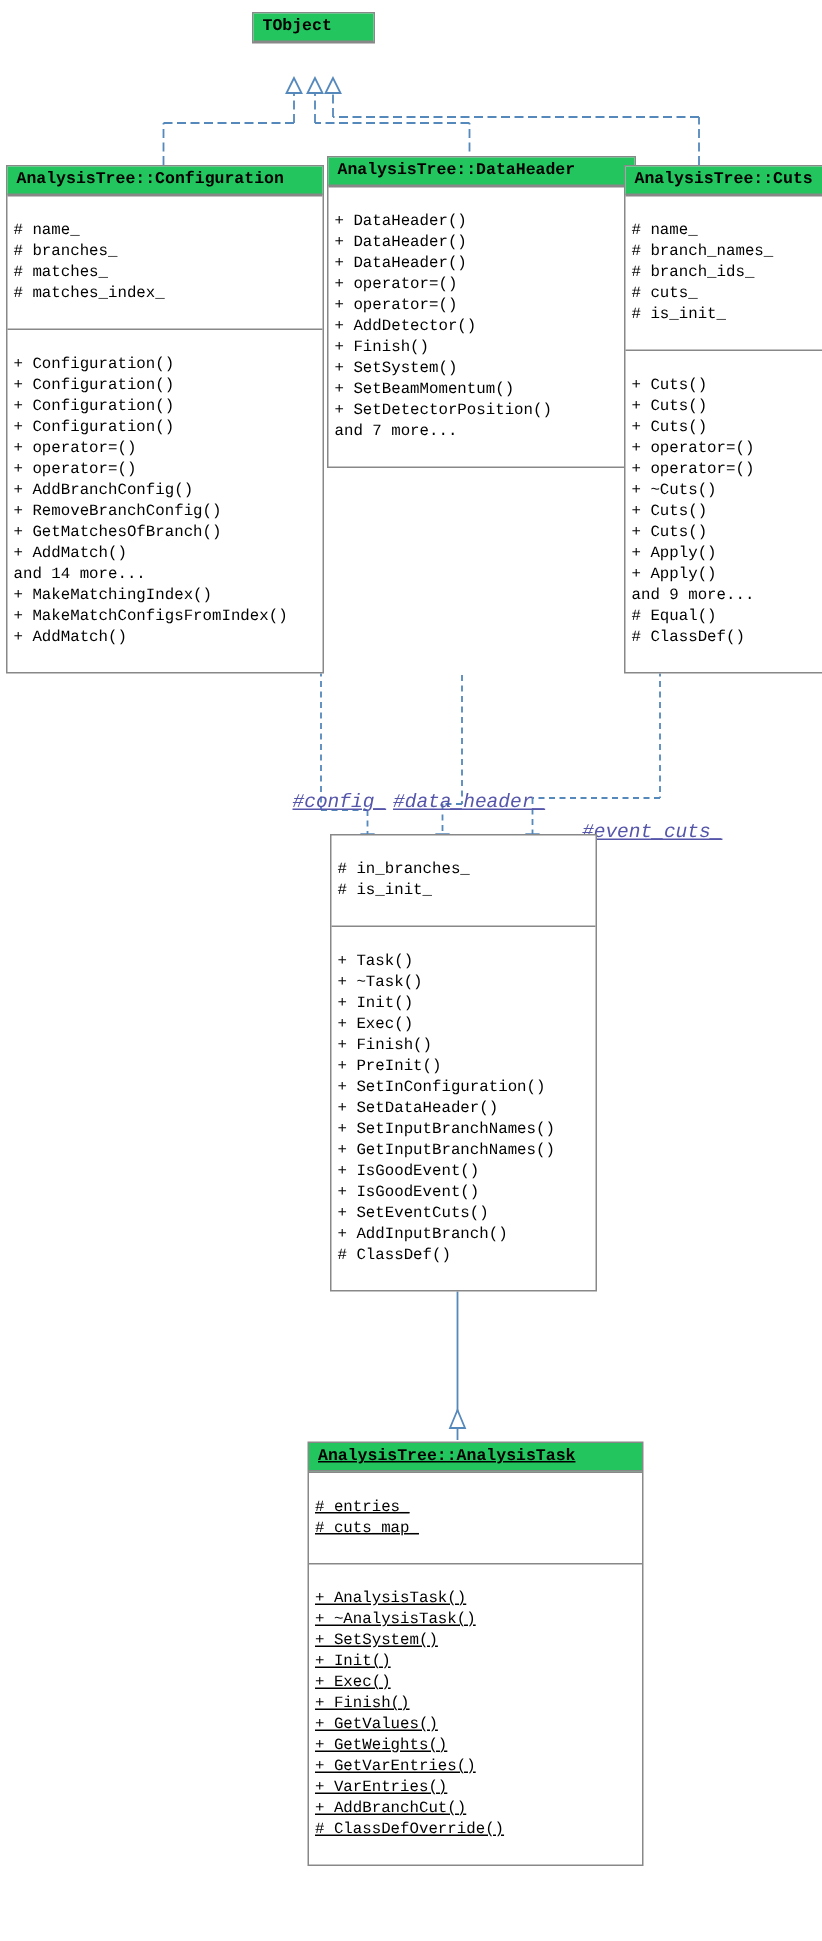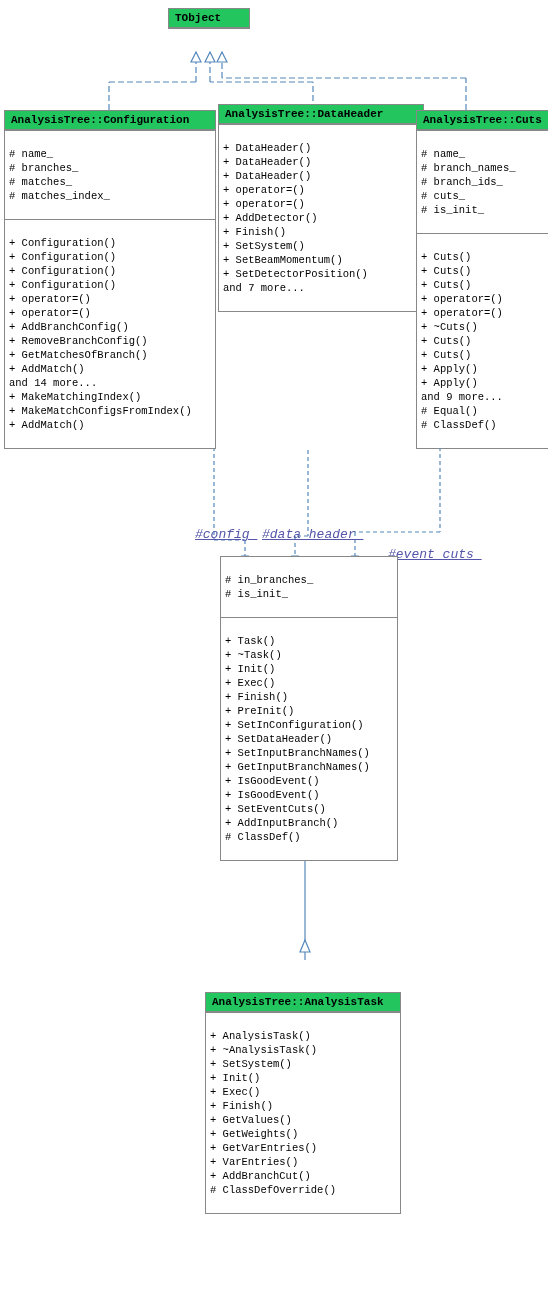--- a/index.html
+++ b/index.html
@@ -214,22 +214,26 @@
       <span class="member">+ SetInputBranchNames()</span>
       <span class="member">+ GetInputBranchNames()</span>
       <span class="member">+ IsGoodEvent()</span>
       <span class="member">+ IsGoodEvent()</span>
       <span class="member">+ SetEventCuts()</span>
       <span class="member">+ AddInputBranch()</span>
       <span class="member"># ClassDef()</span>
     </div>
   </div>
 
-  <div class="uml-box" style="left: 205px; top: 992px; width: 196px;">
+  <div class="uml-box" style="left: 205px; top: 961px; width: 224px; text-decoration: underline;">
     <div class="box-title">AnalysisTree::AnalysisTask</div>
+    <div class="box-section">
+      <span class="member">#   entries_</span>
+      <span class="member">#   cuts_map_</span>
+    </div>
     <div class="box-section">
       <span class="member">+   AnalysisTask()</span>
       <span class="member">+   ~AnalysisTask()</span>
       <span class="member">+   SetSystem()</span>
       <span class="member">+   Init()</span>
       <span class="member">+   Exec()</span>
       <span class="member">+   Finish()</span>
       <span class="member">+   GetValues()</span>
       <span class="member">+   GetWeights()</span>
       <span class="member">+   GetVarEntries()</span>

